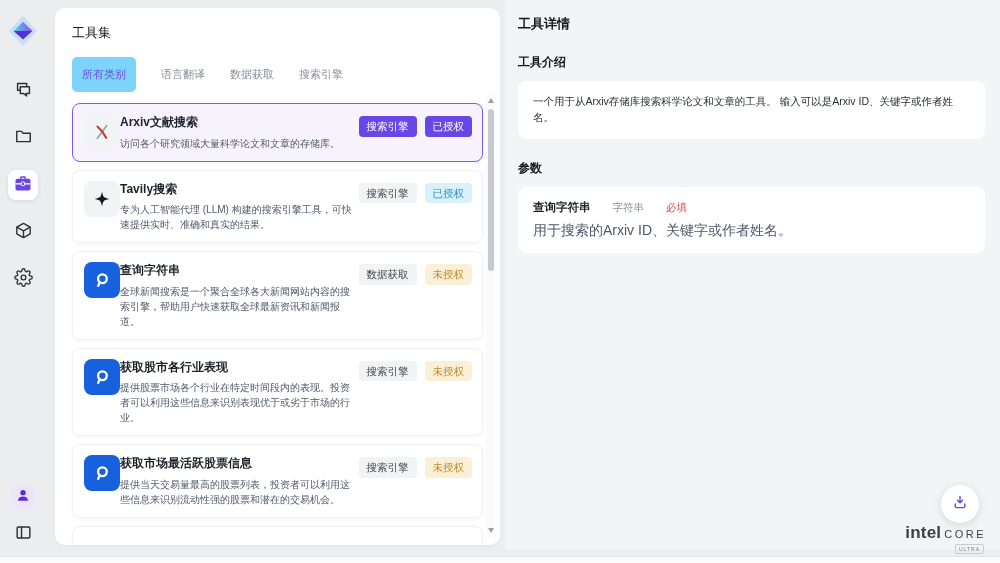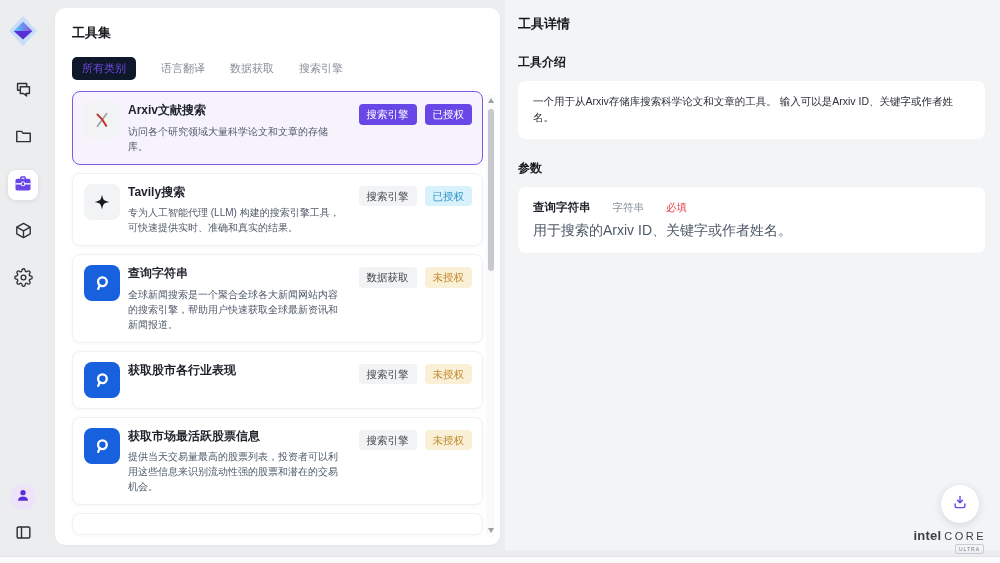--- a/index.html
+++ b/index.html
@@ -11,26 +11,26 @@
   .rail { position:absolute; left:0; top:0; width:46px; height:100%; display:flex; flex-direction:column; align-items:center; }
   .logo { margin-top:12px; width:34px; height:38px; display:flex; align-items:center; justify-content:center; }
   .rail-nav { margin-top:26px; display:flex; flex-direction:column; gap:17px; align-items:center; }
   .rail-item { width:30px; height:30px; border-radius:8px; display:flex; align-items:center; justify-content:center; cursor:pointer; }
   .rail-item.active { background:#fff; box-shadow:0 1px 4px rgba(20,22,30,.10); }
   .rail-bottom { margin-top:auto; margin-bottom:14px; display:flex; flex-direction:column; gap:9px; align-items:center; }
   .avatar { width:26px; height:26px; border-radius:50%; background:#EDE4FA; display:flex; align-items:center; justify-content:center; cursor:pointer; }
 
   
   .list-panel { position:absolute; left:55px; top:8px; width:445px; height:537px; background:#fff; border-radius:10px; padding:16px 17px 0 17px; overflow:hidden; box-shadow:0 1px 3px rgba(20,22,30,.04); }
-  .panel-title { font-size:13px; font-weight:bold; color:#17181C; }
+  .panel-title { font-size:13px; font-weight:normal; color:#17181C; }
   .tabs { margin-top:15px; display:flex; align-items:center; gap:25px; }
   .tab { font-size:11px; color:#878D98; cursor:pointer; padding:4px 0; white-space:nowrap; }
-  .tab.active { background:#0f172a; color:#6F4BE0; padding:4px 10px; border-radius:5px; }
+  .tab.active { background:#7dd3fc; color:#6F4BE0; padding:10px 10px; border-radius:5px; }
   .cards { margin-top:11px; display:flex; flex-direction:column; gap:8px; }
-  .card { position:relative; display:flex; gap:8px; padding:10px 10px 10px 11px; background:#fff; border:1px solid #F0F1F4; border-radius:8px; box-shadow:0 1px 4px rgba(20,22,30,.04); cursor:pointer; }
+  .card { position:relative; display:flex; gap:0; padding:10px 10px 10px 11px; background:#fff; border:1px solid #F0F1F4; border-radius:8px; box-shadow:0 1px 4px rgba(20,22,30,.04); cursor:pointer; }
   .card.selected { background:#F7F3FD; border:1.5px solid #7E5BE5; }
   .card-icon { flex:none; width:36px; height:36px; border-radius:8px; background:#F2F3F5; display:flex; align-items:center; justify-content:center; }
   .card-icon.blue { background:#1760DE; }
   .card-mid { flex:1; min-width:0; margin-right:4px; }
   .card-title { font-size:12px; font-weight:bold; color:#1D2129; line-height:1.3; padding-top:1px; }
   .card-desc { margin-top:5px; font-size:10px; color:#4E5969; line-height:1.5; }
   .card-badges { flex:none; display:flex; gap:8px; align-items:flex-start; padding-top:2px; }
   .badge { font-size:10.5px; line-height:1; padding:5px 8px; border-radius:4px; white-space:nowrap; }
   .badge.gray   { background:#F2F3F5; color:#42464D; }
   .badge.solid  { background:#6847E6; color:#FFFFFF; }
@@ -53,21 +53,21 @@
   .param-row { display:flex; align-items:baseline; gap:22px; }
   .param-name { font-size:11.5px; font-weight:bold; color:#1D2129; }
   .param-type { font-size:10.5px; color:#86909C; }
   .param-req  { font-size:10.5px; color:#E5484D; }
   .param-desc { margin-top:7px; font-size:14px; color:#4E5969; }
 
   
   .fab { position:absolute; right:21px; bottom:40px; width:38px; height:38px; border-radius:50%; background:#fff; box-shadow:0 2px 8px rgba(20,22,30,.13); display:flex; align-items:center; justify-content:center; cursor:pointer; }
   .intel { position:absolute; right:14px; bottom:9px; display:flex; flex-direction:column; align-items:flex-end; }
   .intel-row { display:flex; align-items:baseline; gap:3px; color:#3C3F45; }
-  .intel-word { font-size:13px; font-weight:bold; letter-spacing:.2px;padding-left:32px; }
+  .intel-word { font-size:17px; font-weight:bold; letter-spacing:.2px;padding-left:32px; }
   .intel-core { font-size:11px; letter-spacing:2.5px; text-transform:uppercase; font-weight:400; }
   .intel-badge { margin-top:1px; margin-right:2px; font-size:5px; letter-spacing:1px; color:#7a7f87; border:1px solid #c9ccd2; border-radius:2px; padding:1px 3px; text-transform:uppercase; }
   .bottom-strip { position:absolute; left:0; bottom:0; width:100%; height:7px; background:#FBFBFC; border-top:1px solid #E2E3E6; }
 </style>
 </head>
 <body>
 
 <div class="app">
 
   <div class="rail">
@@ -210,20 +210,21 @@
 
       <div class="card">
         <div class="card-icon blue">
           <svg width="20" height="20" viewBox="0 0 24 24" fill="none" stroke="#fff" stroke-width="2.8" stroke-linecap="round">
             <circle cx="12.5" cy="10.5" r="5.2"></circle>
             <path d="M9.3 14.6L7.5 19"></path>
           </svg>
         </div>
         <div class="card-mid">
           <div class="card-title">获取股市各行业表现</div>
+          <div class="card-desc">提供股票市场各个行业在特定时间段内的表现。投资者可以利用这些信息来识别表现优于或劣于市场的行业。</div>
         </div>
         <div class="card-badges">
           <span class="badge gray">搜索引擎</span>
           <span class="badge yellow">未授权</span>
         </div>
       </div>
 
       <div class="card">
         <div class="card-icon blue">
           <svg width="20" height="20" viewBox="0 0 24 24" fill="none" stroke="#fff" stroke-width="2.8" stroke-linecap="round">

